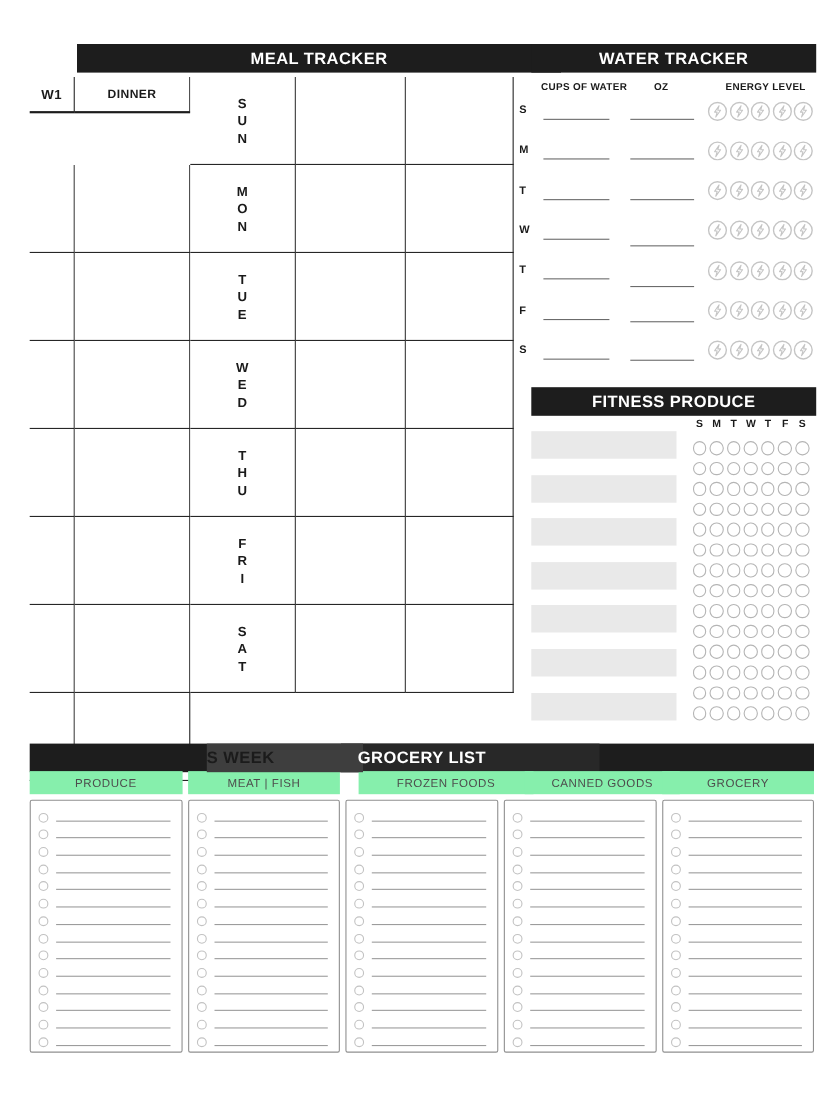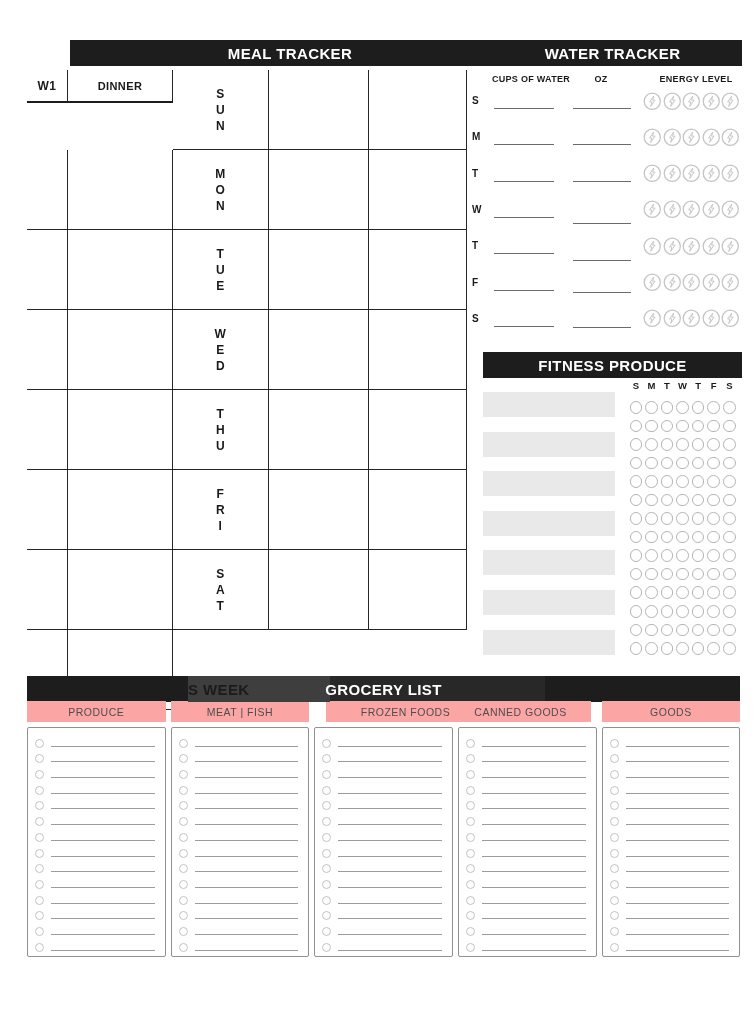--- a/index.html
+++ b/index.html
@@ -38,21 +38,21 @@
   .ft-bar{position:absolute;left:483px;width:132px;height:25px;background:#e9e9e9;}
   .ft-grid{position:absolute;left:628px;top:398px;display:grid;grid-template-columns:repeat(7,15.6px);grid-auto-rows:18.55px;}
   .ft-cellwrap{display:flex;align-items:center;justify-content:center;}
   .ft-circle{width:12.6px;height:12.6px;border:1.1px solid #b5b5b5;border-radius:50%;}
 
   
   .gl-banner{left:27px;top:676px;width:713px;height:26px;}
   .ghost1{position:absolute;left:141px;top:0;width:142px;height:26px;background:#3e3e3e;z-index:1;
           display:flex;align-items:center;font-weight:bold;font-size:15px;color:#1b1b1b;letter-spacing:.4px;margin-left:20px;}
   .ghost2{position:absolute;left:283px;top:0;width:235px;height:26px;background:#282828;z-index:0;}
-  .gl-cathead{position:absolute;top:701px;height:21px;background:#fca5a5;display:flex;align-items:center;justify-content:center;
+  .gl-cathead{position:absolute;top:701px;height:21px;background:#86efac;display:flex;align-items:center;justify-content:center;
               font-size:10.5px;color:#4d4d4d;letter-spacing:.5px;}
   .gl-box{position:absolute;top:727px;height:230px;background:#fff;border:1.5px solid #909090;border-radius:2px;
           padding:5px 8px 0 6px;}
   .g-row{position:relative;height:15.7px;}
   .g-row .dot{position:absolute;left:1px;bottom:1px;width:9px;height:9px;border:1.1px solid #c2c2c2;border-radius:50%;}
   .g-row .ln{position:absolute;left:17px;right:2px;bottom:2px;border-bottom:1.2px solid #9c9c9c;}
 </style>
 </head>
 <body>
 
@@ -828,21 +828,21 @@
         </div>
         <div class="g-row">
           <div class="dot"></div>
           <div class="ln"></div>
         </div>
         <div class="g-row">
           <div class="dot"></div>
           <div class="ln"></div>
         </div>
       </div>
-      <div class="gl-cathead" style="left: 450px; width: 141px;">CANNED GOODS</div>
+      <div class="gl-cathead" style="left: 477px; width: 141px;">CANNED GOODS</div>
       <div class="gl-box" style="left: 457.95px; width: 138.6px;">
         <div class="g-row">
           <div class="dot"></div>
           <div class="ln"></div>
         </div>
         <div class="g-row">
           <div class="dot"></div>
           <div class="ln"></div>
         </div>
         <div class="g-row">
@@ -887,21 +887,21 @@
         </div>
         <div class="g-row">
           <div class="dot"></div>
           <div class="ln"></div>
         </div>
         <div class="g-row">
           <div class="dot"></div>
           <div class="ln"></div>
         </div>
       </div>
-      <div class="gl-cathead" style="left: 601.6px; width: 138.6px;">GOODS</div>
+      <div class="gl-cathead" style="left: 601.6px; width: 138.6px;">GROCERY</div>
       <div class="gl-box" style="left: 601.6px; width: 138.6px;">
         <div class="g-row">
           <div class="dot"></div>
           <div class="ln"></div>
         </div>
         <div class="g-row">
           <div class="dot"></div>
           <div class="ln"></div>
         </div>
         <div class="g-row">

